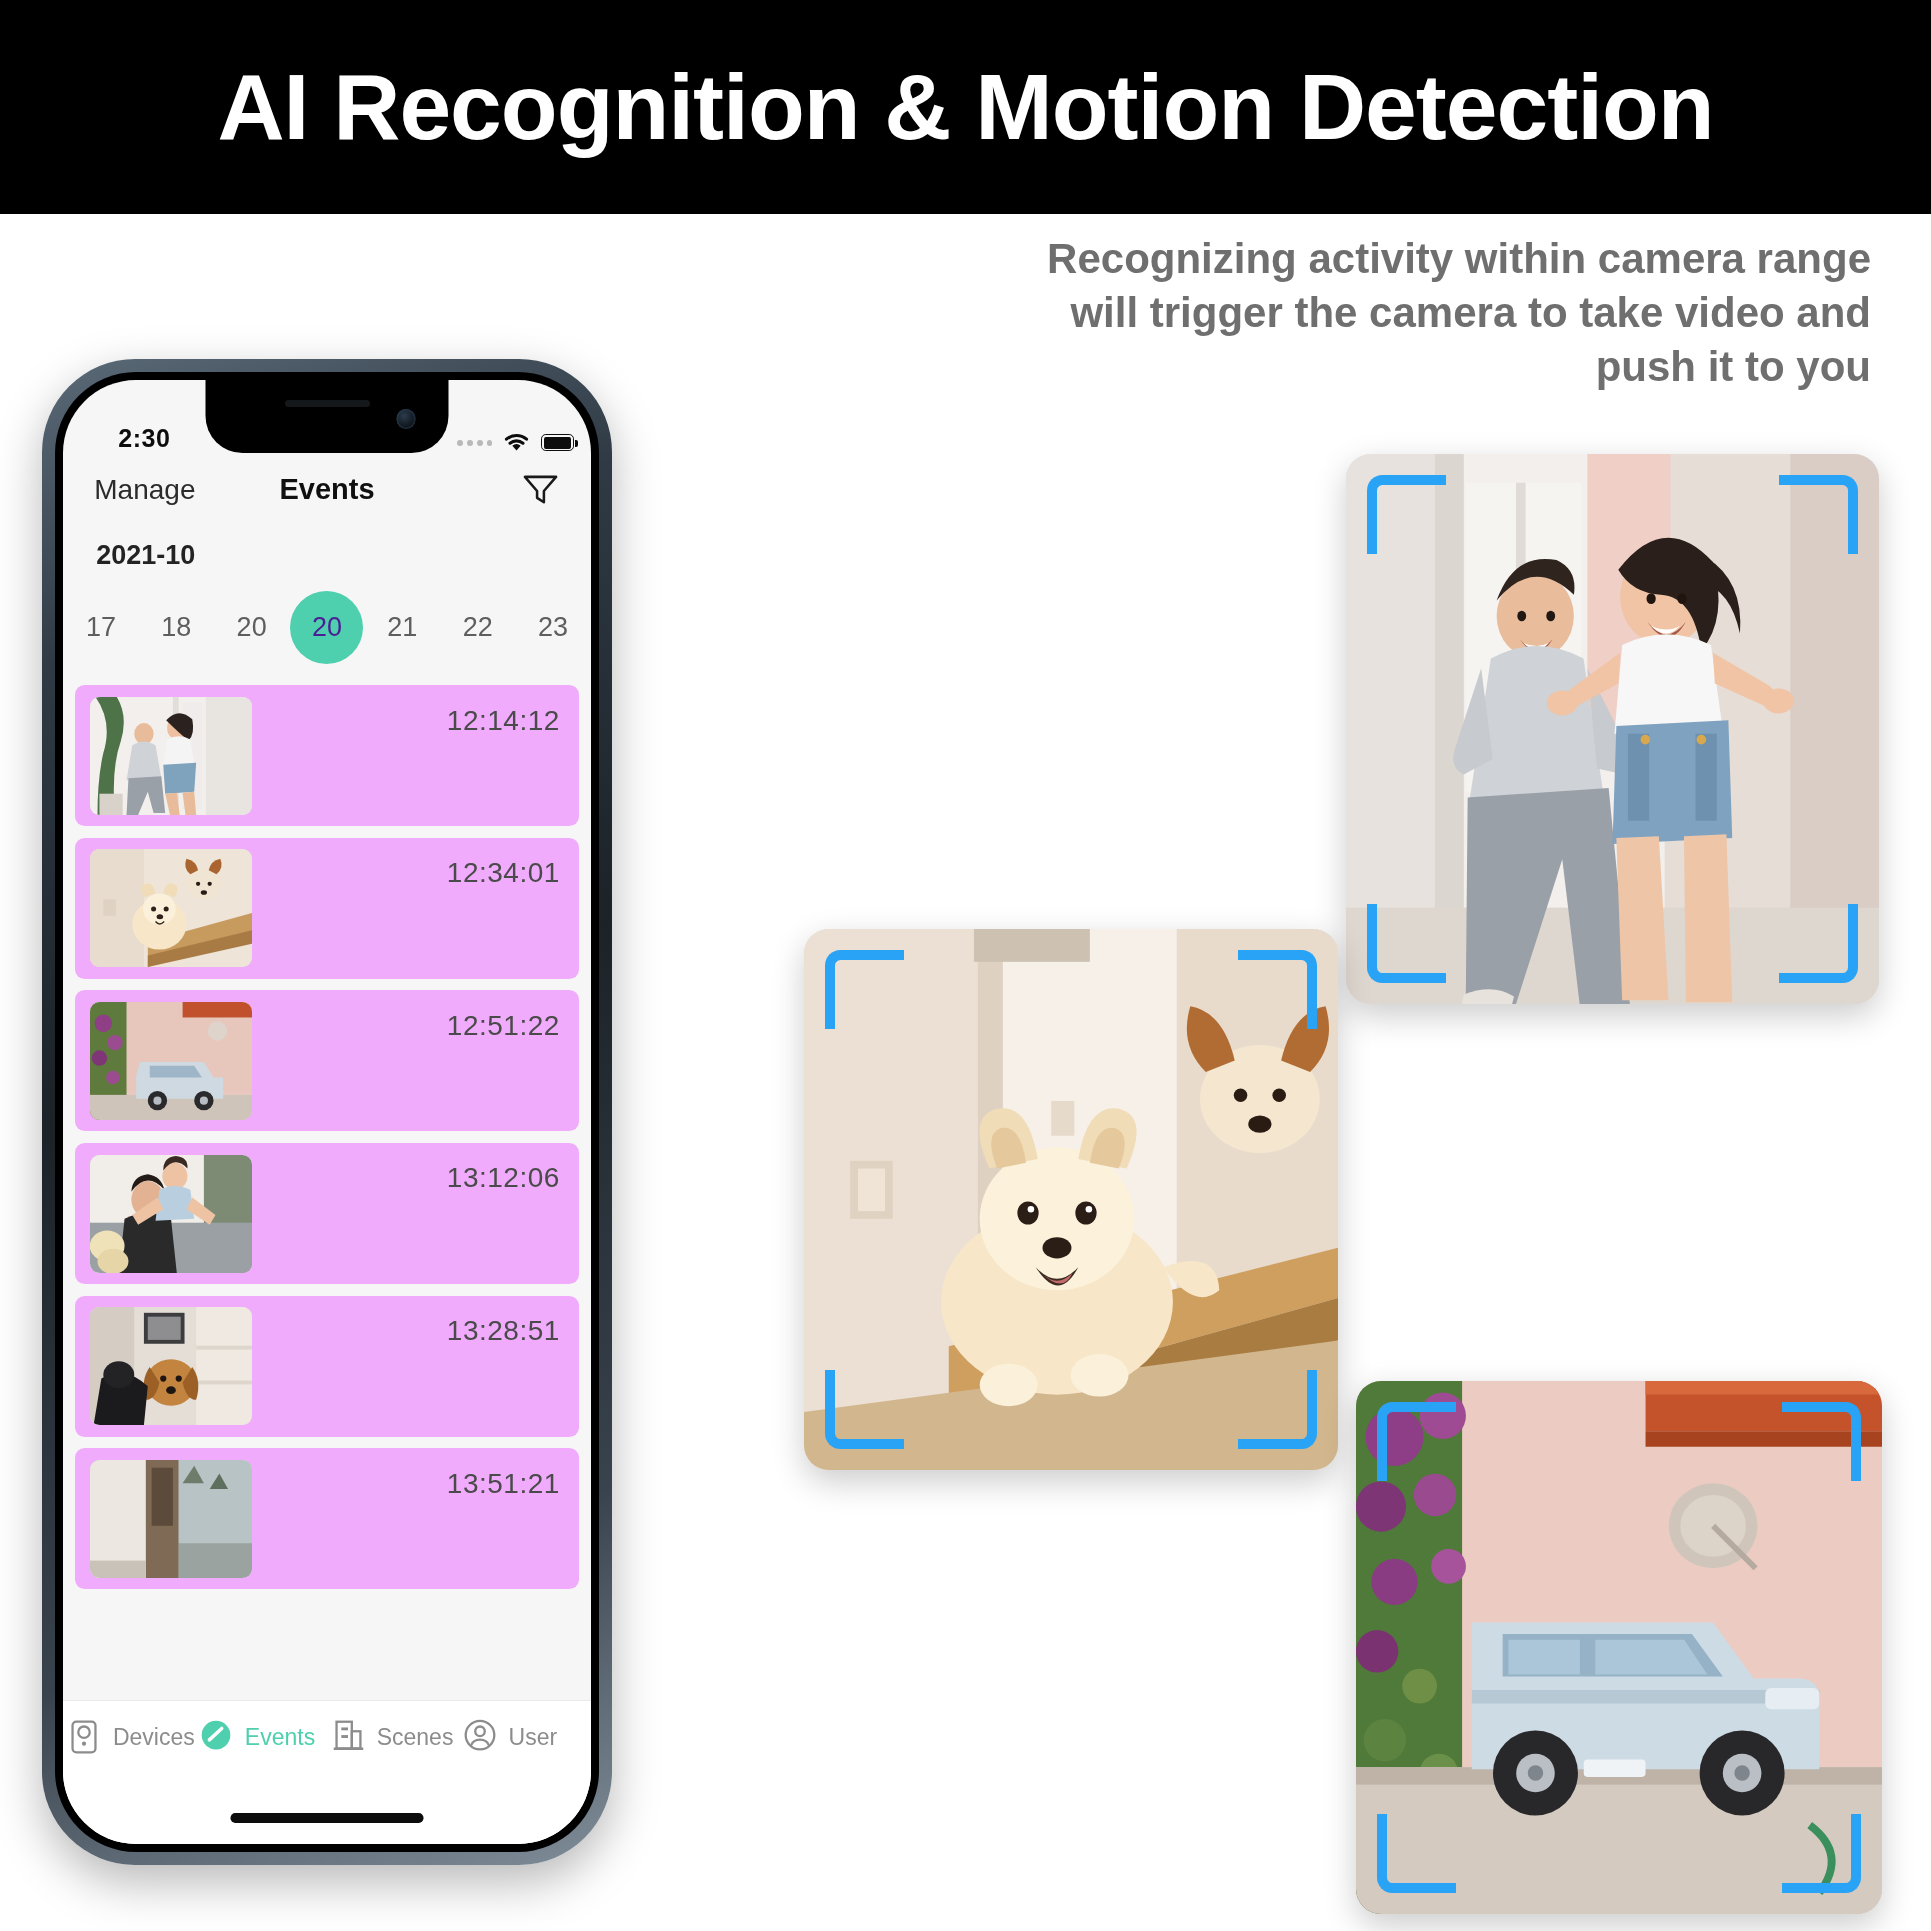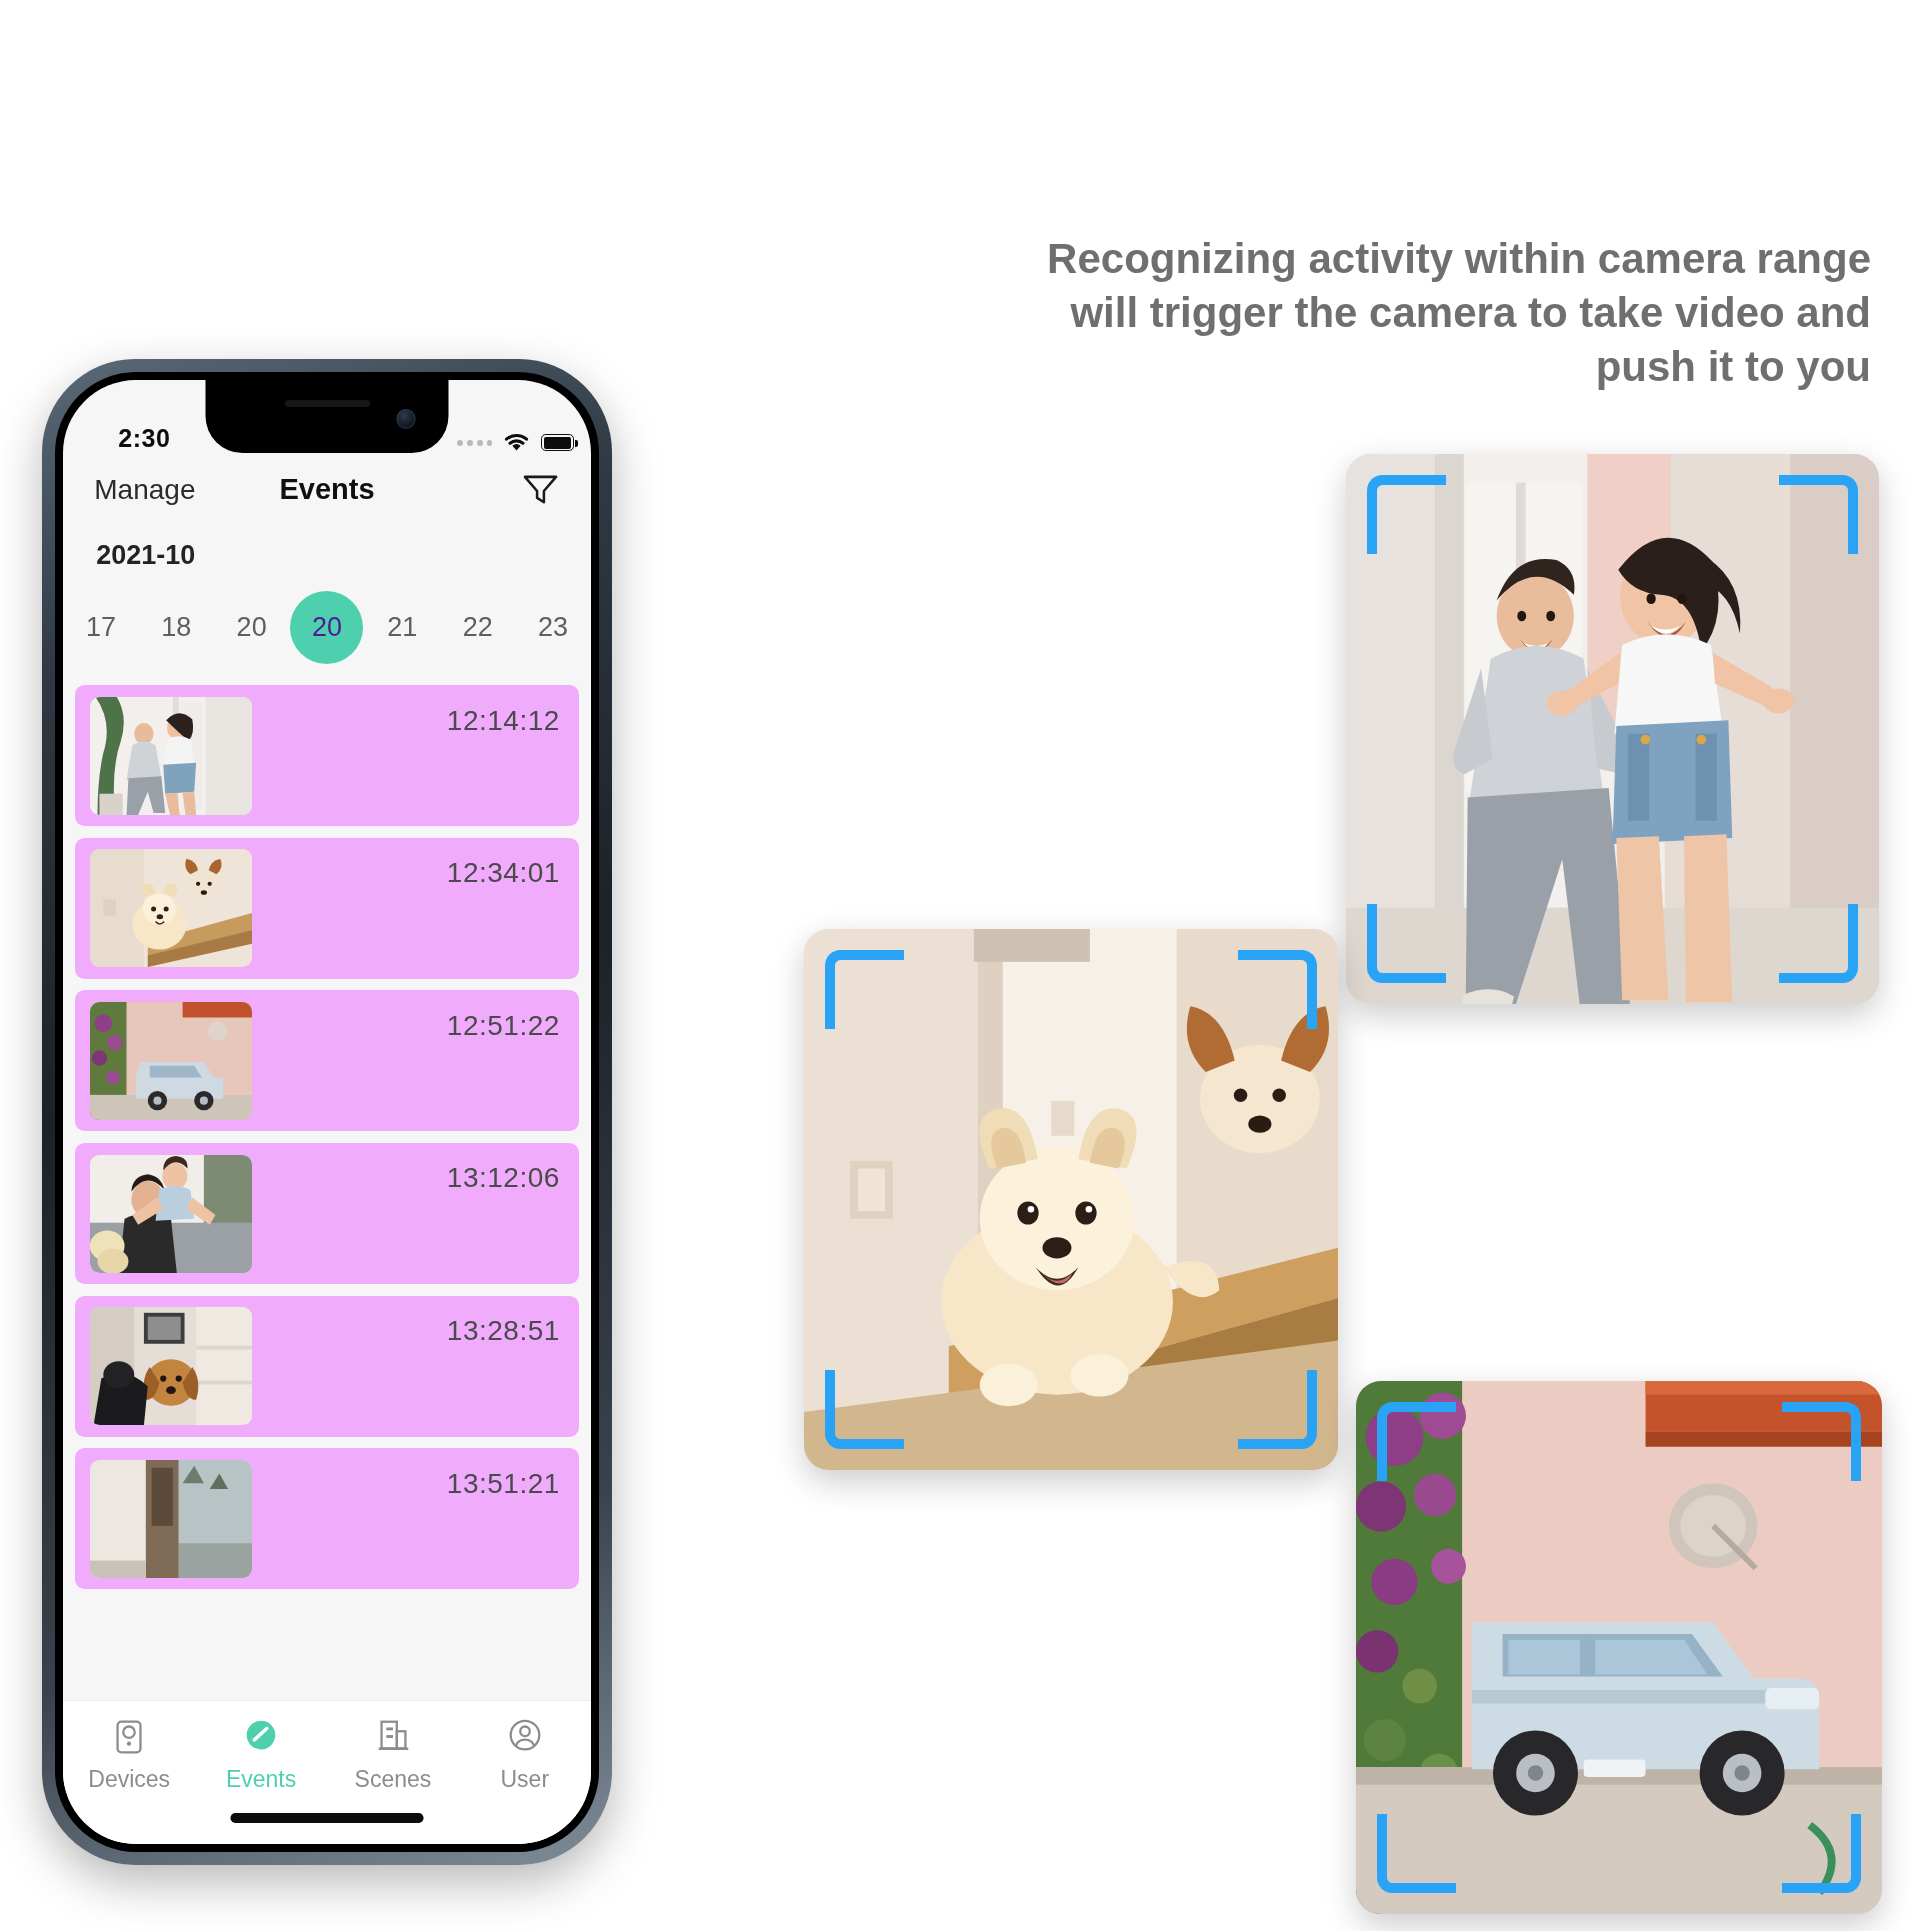--- a/index.html
+++ b/index.html
@@ -163,21 +163,21 @@
 
   
   .tabbar {
     position: absolute; left: 0; bottom: 0; width: 100%; height: 143px;
     background: #ffffff;
     display: flex; align-items: flex-start;
     padding-top: 15.4px;
     box-shadow: 0 -1px 0 rgba(0,0,0,0.05);
   }
   .tab {
-    flex: 1; display: flex; flex-direction: column;
+    flex: 1; display: flex; 
     align-items: center; gap: 7.7px;
   }
   .tab-icon { width: 42px; height: 42px; display:flex; align-items:center; justify-content:center; }
   .tab-label { font-size: 23px; color: #8c8c8c; }
   .tab.active .tab-label { color: #4ecfae; }
   .home-indicator {
     position: absolute; left: 50%; bottom: 21px; transform: translateX(-50%);
     width: 193px; height: 9.7px; border-radius: 4.8px; background: #0c0c0c;
   }
 
@@ -204,20 +204,23 @@
 
   #card-family { left: 1346px; top: 454px; width: 533px; height: 550px; }
   #card-dog    { left: 804px;  top: 929px; width: 534px; height: 541px; }
   #card-car    { left: 1356px; top: 1381px; width: 526px; height: 533px; }
 </style>
 </head>
 <body>
 
 <div class="page">
 
+  <div class="banner">
+    <div class="banner-title">AI Recognition &amp; Motion Detection</div>
+  </div>
 
   <div class="subtitle">Recognizing activity within camera range will trigger the camera to take video and push it to you</div>
 
   <div class="phone">
     <div class="phone-inner">
       <div class="screen">
 
         <div class="notch">
           <div class="speaker"></div>
           <div class="cam"></div>

